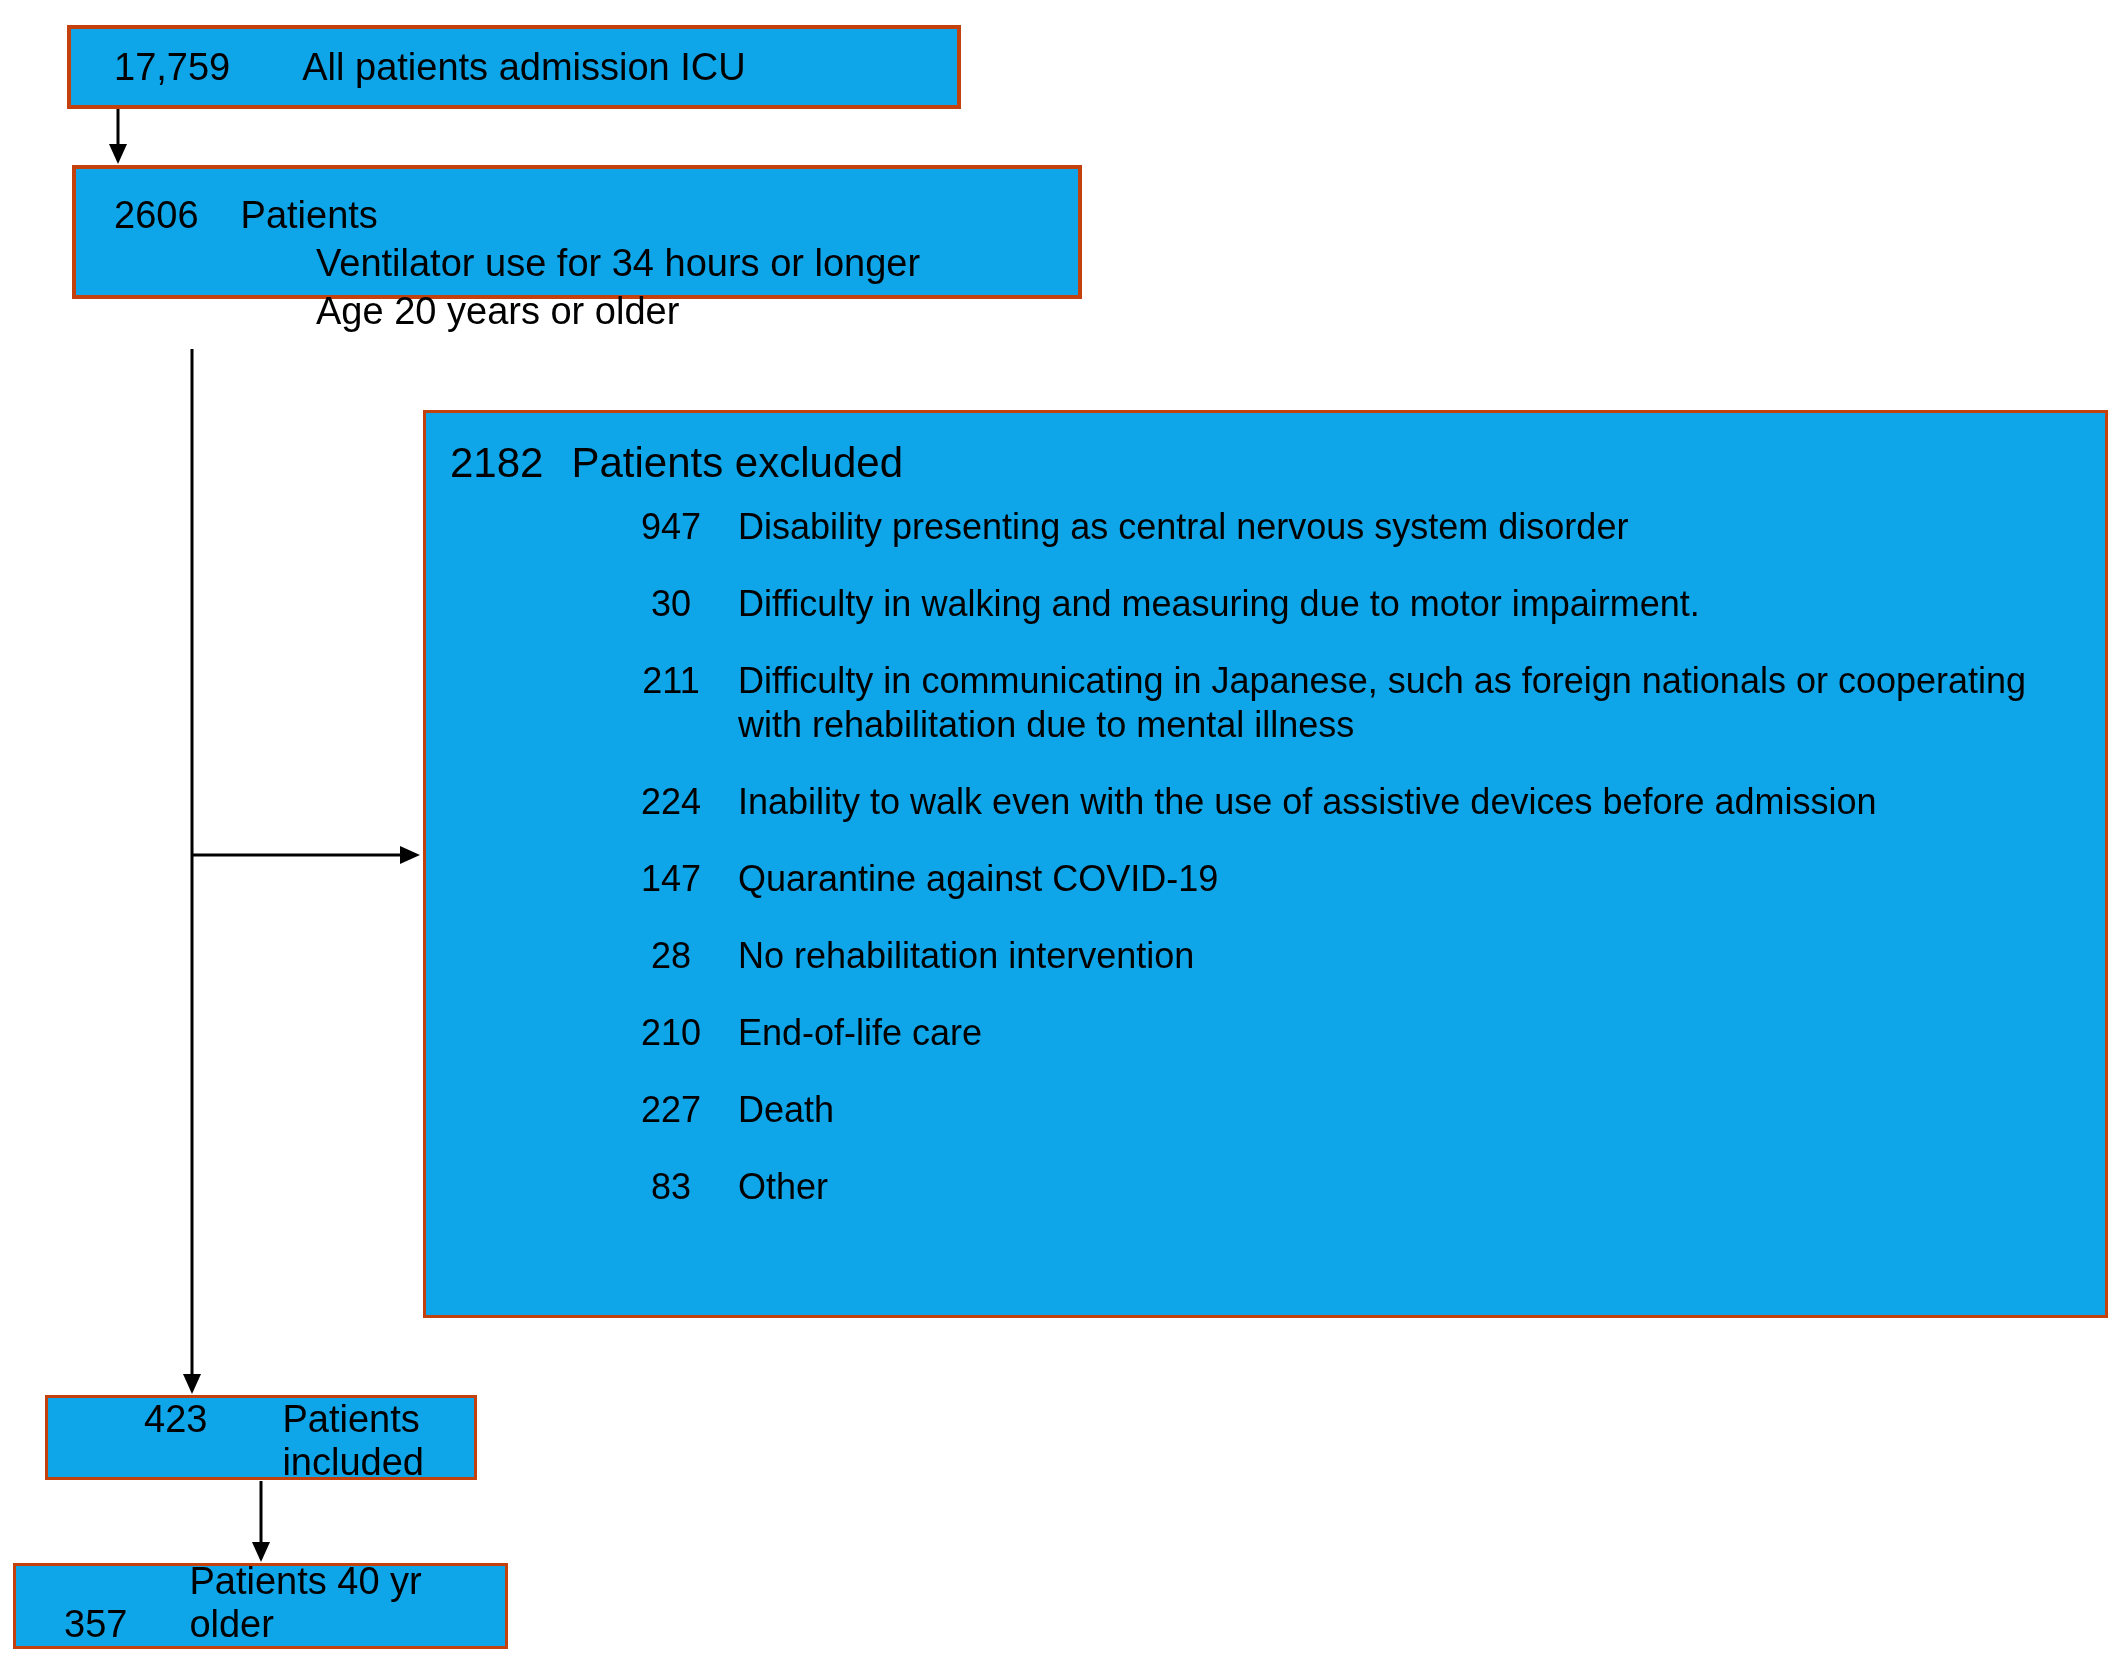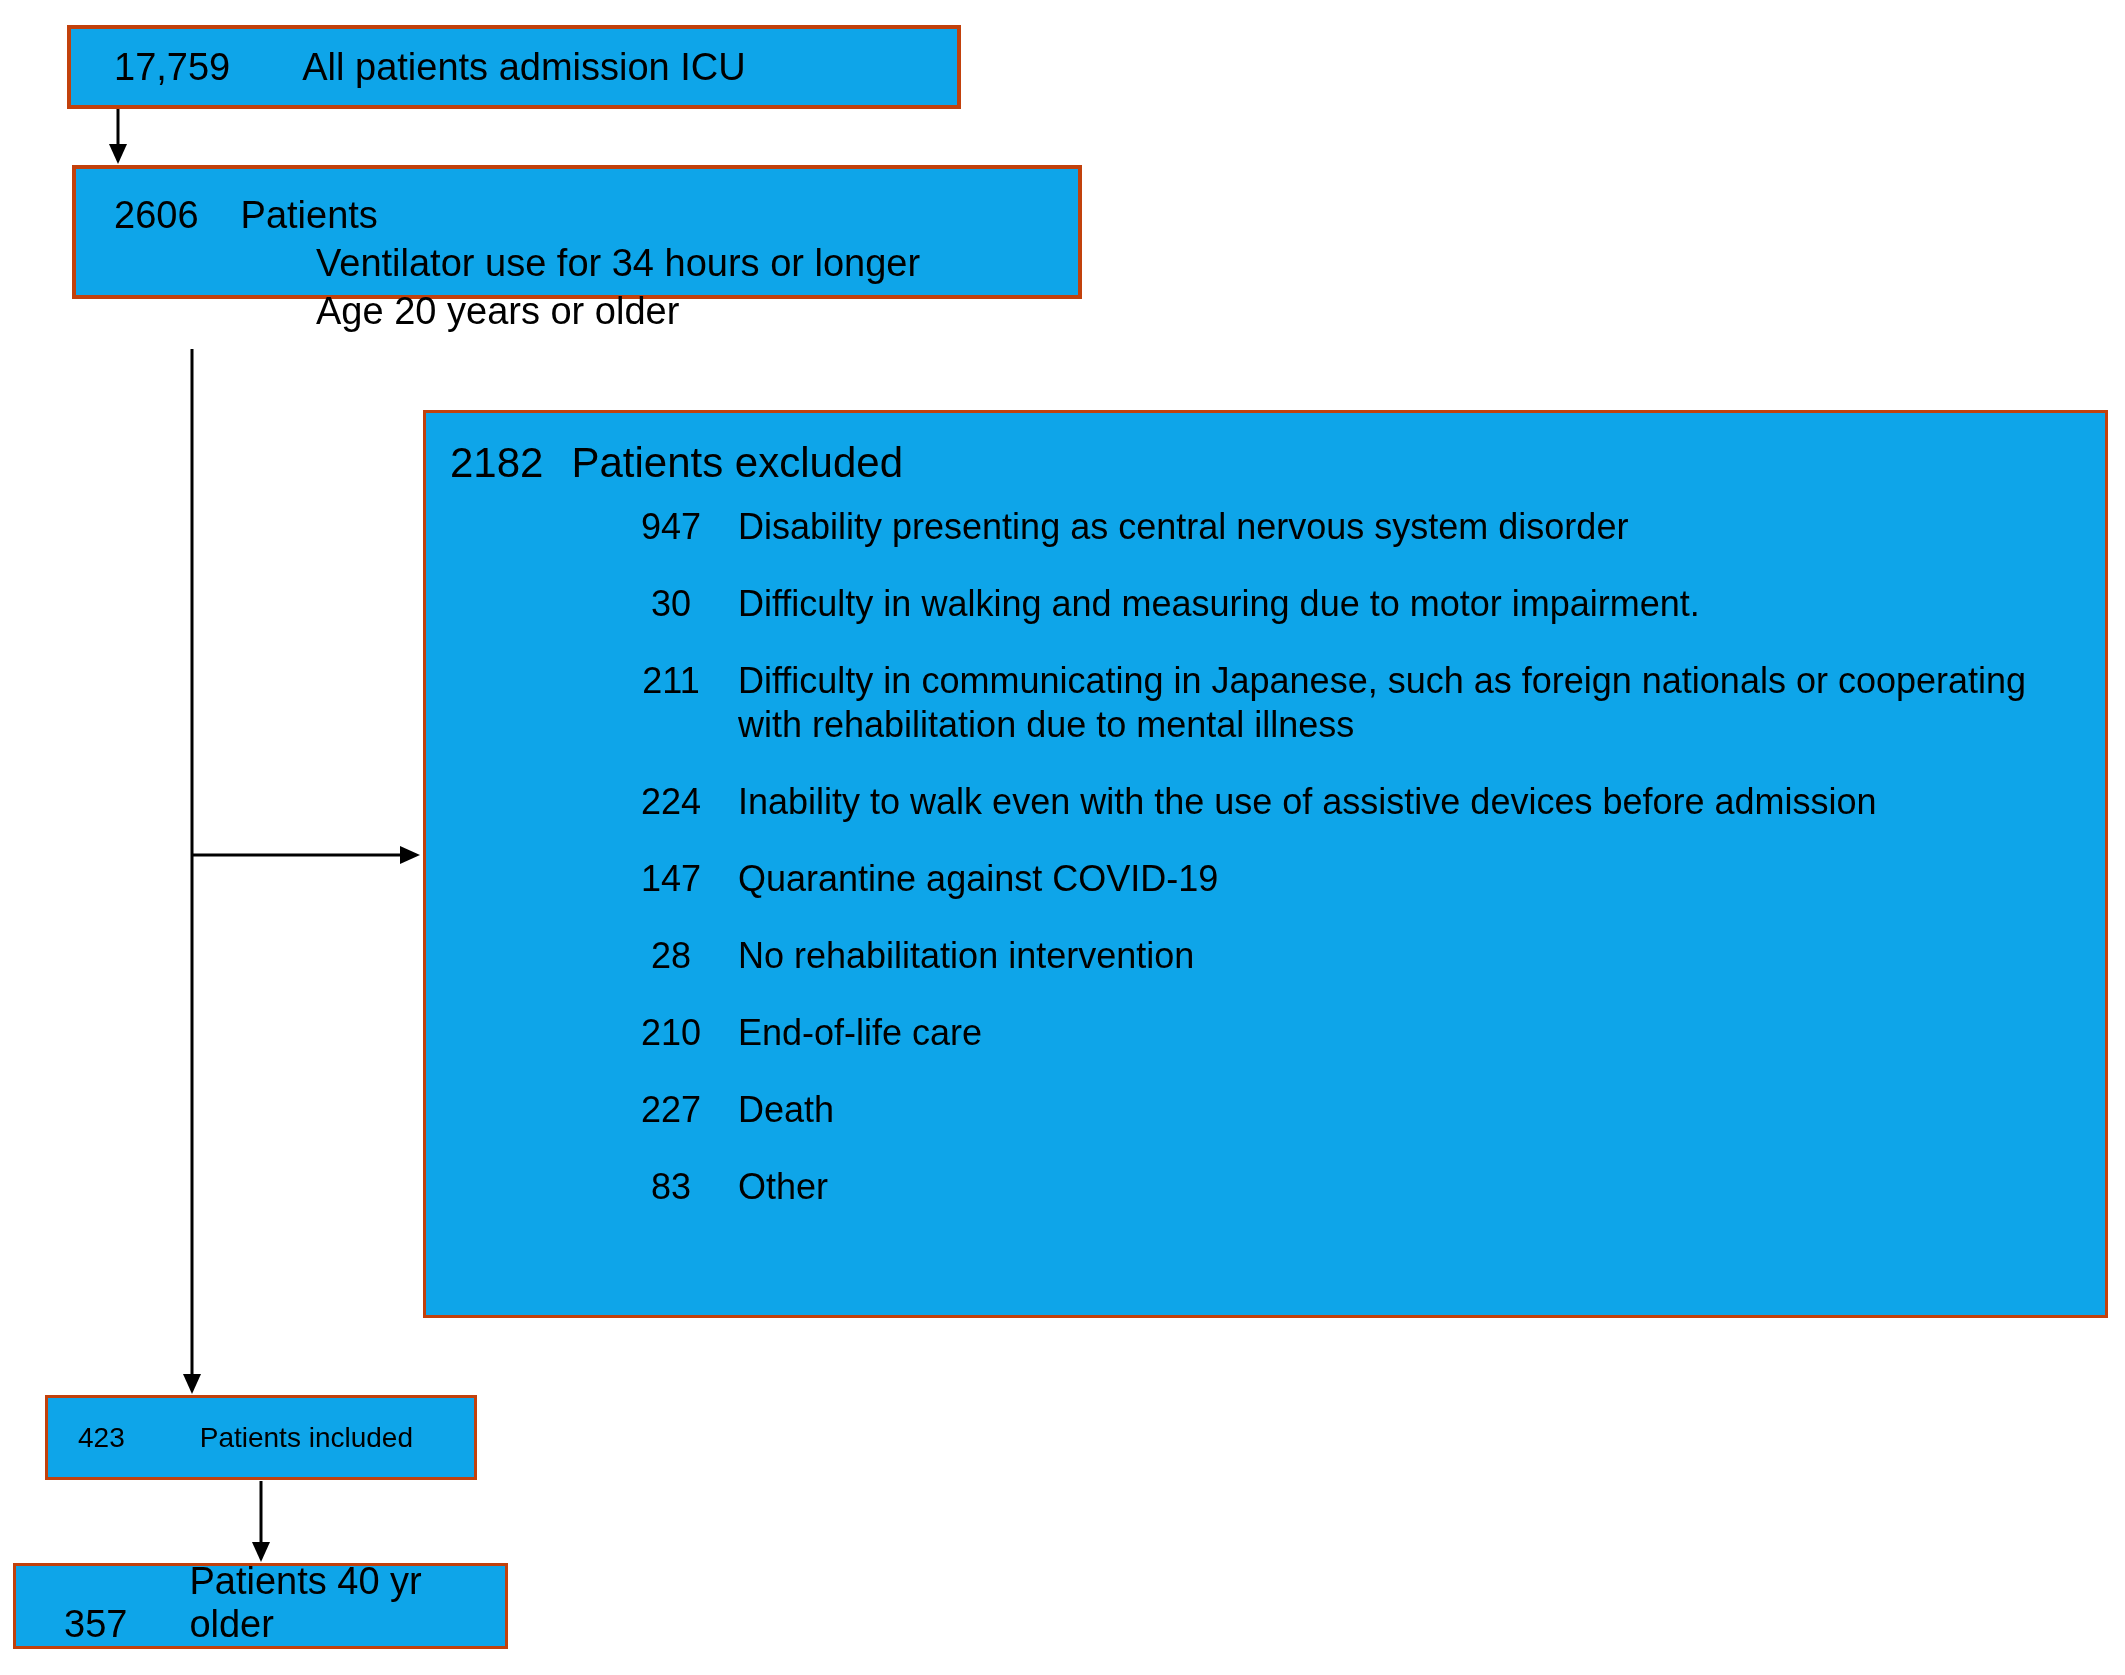--- a/index.html
+++ b/index.html
@@ -44,23 +44,23 @@
     font-size: 42px; line-height: 44px;
     margin-bottom: 20px;
     display: flex; gap: 28px;
   }
   .xrow { display: flex; margin-bottom: 33px; font-size: 36px; line-height: 44px; }
   .xnum { width: 90px; margin-left: 200px; text-align: center; flex: none; }
   .xtext { margin-left: 22px; max-width: 1360px; }
   
   #box-included {
     left: 45px; top: 1395px; width: 432px; height: 85px;
-    display: flex; align-items: center;
-    padding-left: 30px; gap: 75px;
-    font-size: 28px;
+    display: flex; 
+    padding-left: 96px; gap: 75px;
+    font-size: 38px;
   }
   
   #box-older40 {
     left: 13px; top: 1563px; width: 495px; height: 86px;
     display: flex; align-items: flex-end;
     padding-left: 48px; gap: 62px;
     font-size: 38px;
   }
   #arrow-layer {
     position: absolute; left: 0; top: 0;

